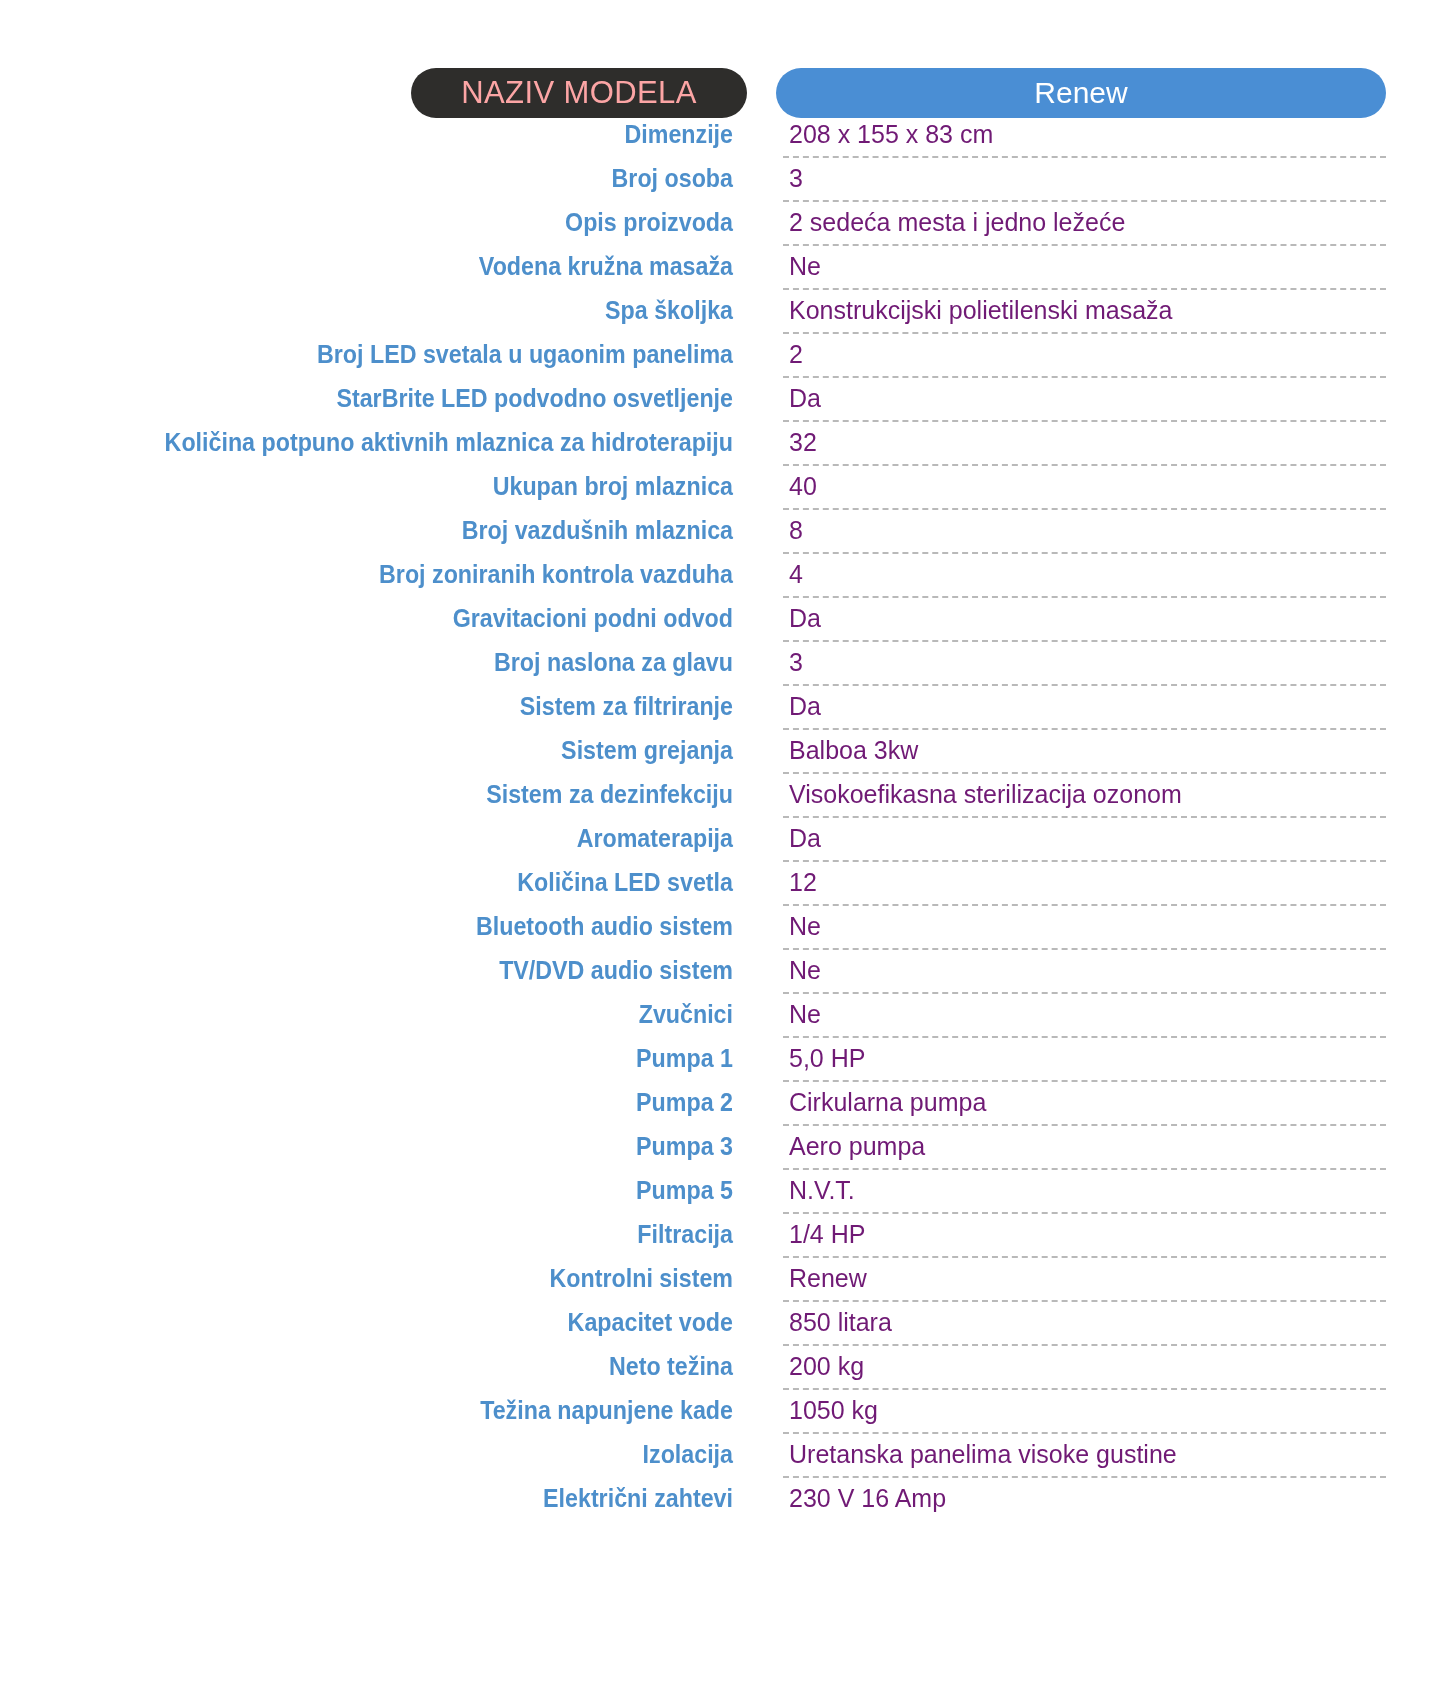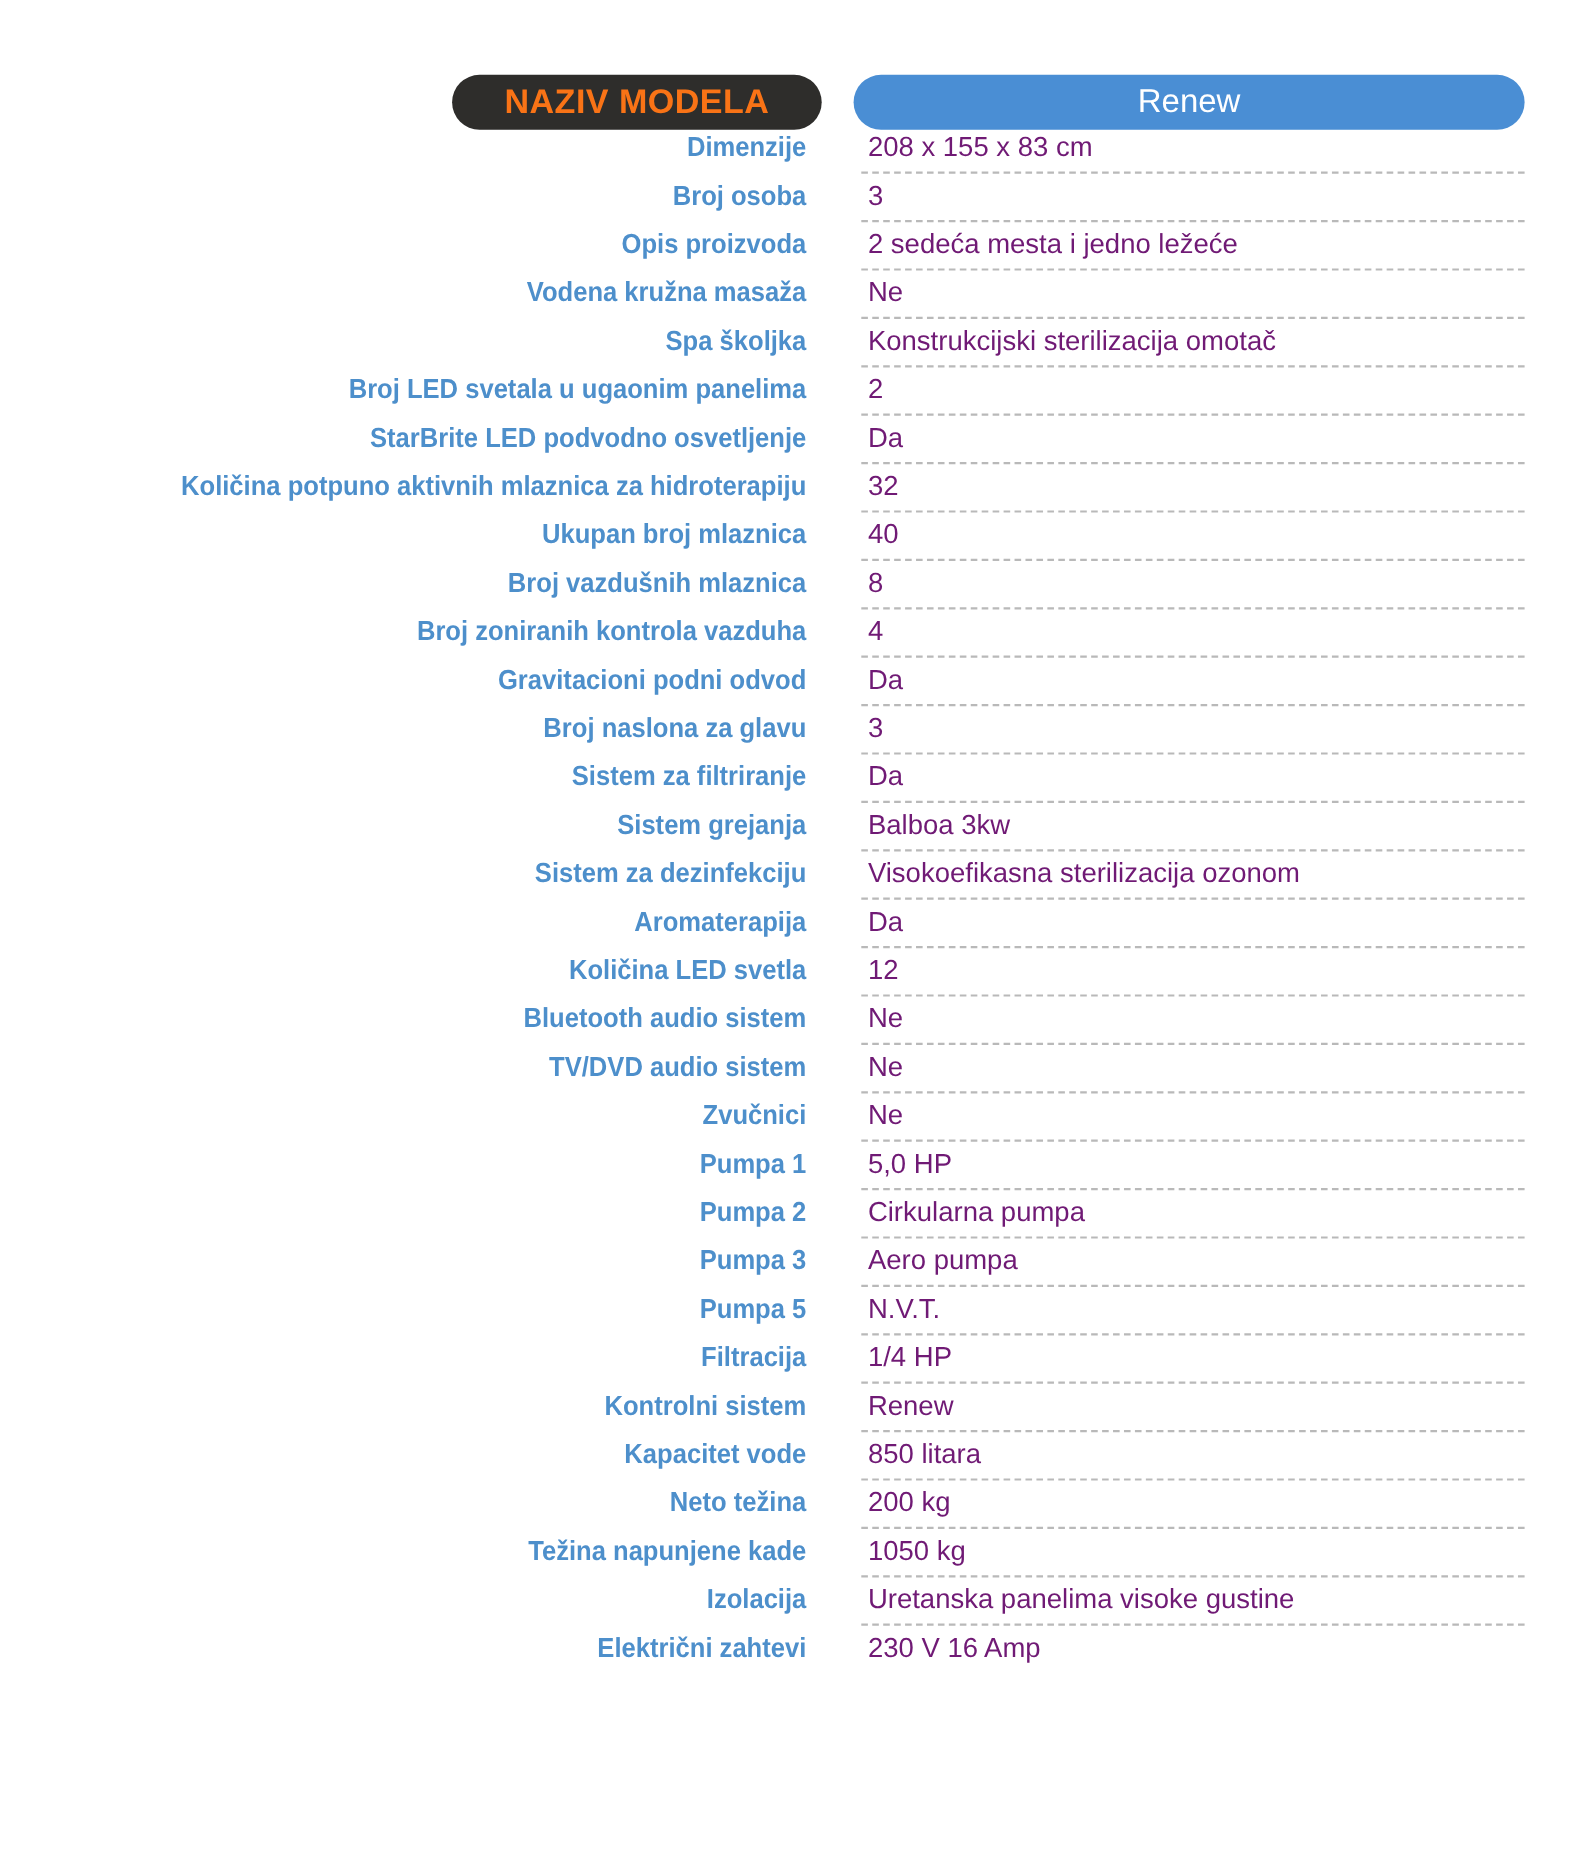--- a/index.html
+++ b/index.html
@@ -40,23 +40,23 @@
     justify-content: center;
     box-sizing: border-box;
     white-space: nowrap;
   }
   .pill-dark {
     left: 411px;
     width: 336px;
     background: #2e2d2b;
   }
   .pill-dark .pill-text {
-    color: #f97316;
+    color: #fca5a5;
     font-size: 31px;
-    font-weight: 700;
+    font-weight: 400;
     letter-spacing: 0.4px;
     font-family: "Liberation Sans", "DejaVu Sans", sans-serif;
   }
   .pill-blue {
     left: 776px;
     width: 610px;
     background: #4a8ed4;
   }
   .pill-blue .pill-text {
     color: #ffffff;
@@ -153,21 +153,21 @@
       </div>
       <div class="spec-row">
         <div class="spec-label">Vodena kružna masaža</div>
         <div class="spec-value-cell">
           <div class="spec-value">Ne</div>
         </div>
       </div>
       <div class="spec-row">
         <div class="spec-label">Spa školjka</div>
         <div class="spec-value-cell">
-          <div class="spec-value">Konstrukcijski sterilizacija omotač</div>
+          <div class="spec-value">Konstrukcijski polietilenski masaža</div>
         </div>
       </div>
       <div class="spec-row">
         <div class="spec-label">Broj LED svetala u ugaonim panelima</div>
         <div class="spec-value-cell">
           <div class="spec-value">2</div>
         </div>
       </div>
       <div class="spec-row">
         <div class="spec-label">StarBrite LED podvodno osvetljenje</div>

